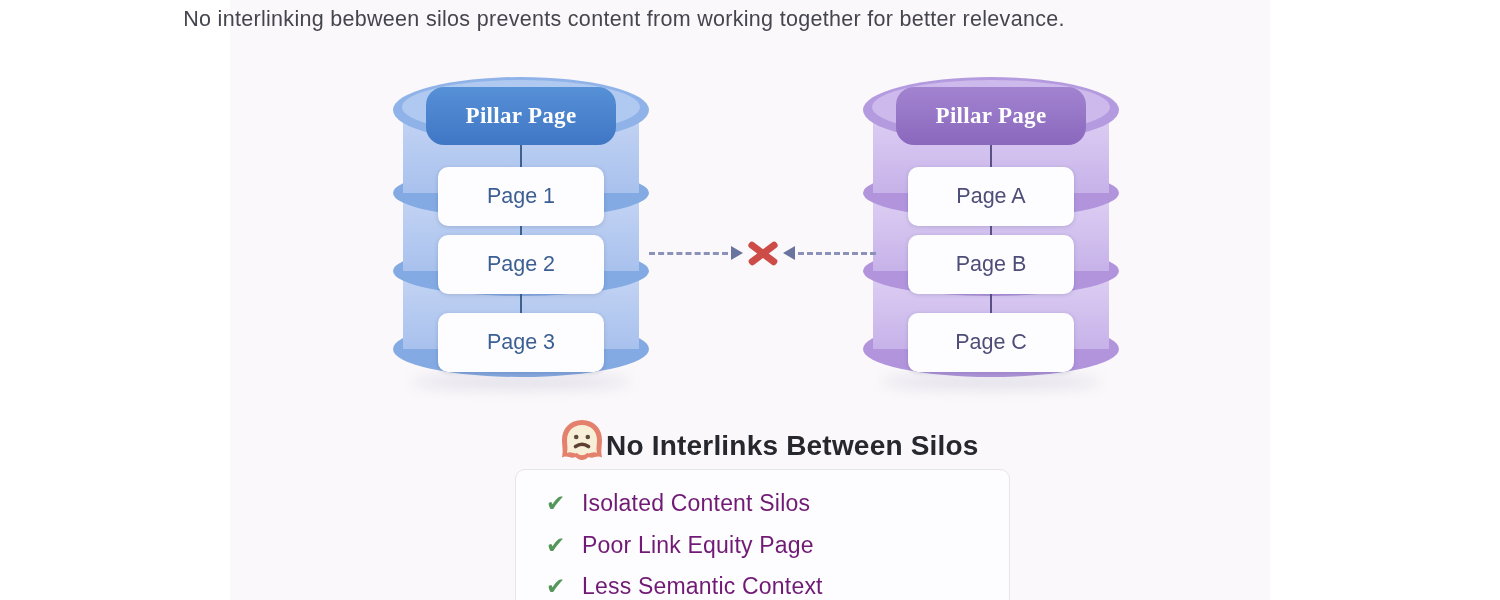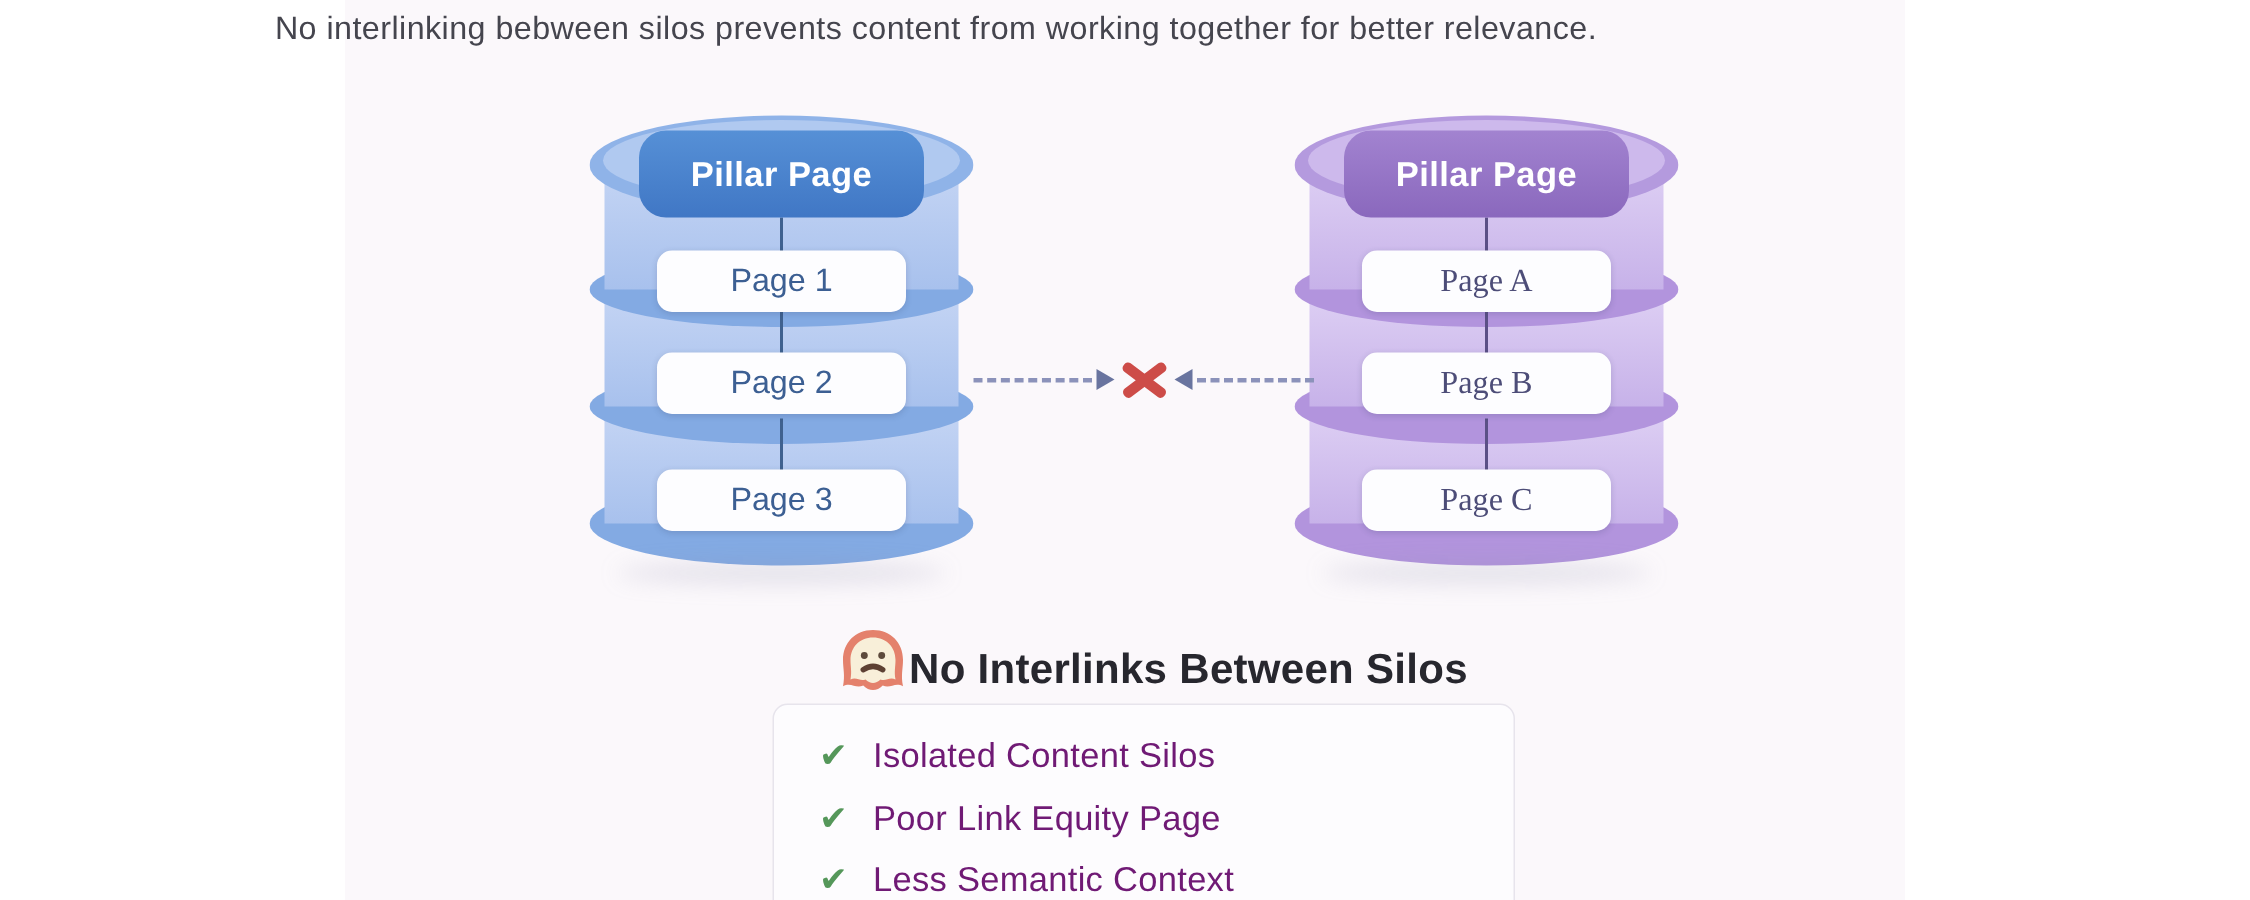--- a/index.html
+++ b/index.html
@@ -29,39 +29,40 @@
     content: ""; position: absolute; left: 18px; right: 18px; bottom: -4px;
     height: 14px; border-radius: 50%;
     background: rgba(140,140,175,0.22); filter: blur(7px);
   }
   .badge {
     position: absolute; left: 50%; transform: translateX(-50%);
     top: 12px; width: 190px; height: 58px; border-radius: 18px;
     display: flex; align-items: center; justify-content: center;
     color: #ffffff; font-size: 23px; font-weight: 700; letter-spacing: 0.3px;
     z-index: 3;
+    font-family: Liberation Serif, serif;
   }
   .silo-blue .badge   { background: linear-gradient(180deg, #5690d6, #4077c5); }
   .silo-purple .badge { background: linear-gradient(180deg, #a283d0, #8a68bd); }
   .conn { position: absolute; left: 50%; transform: translateX(-50%); width: 2px; z-index: 1; }
   .silo-blue .conn   { background: #3f618f; }
   .silo-purple .conn { background: #5b5086; }
   .conn.c1 { top: 70px;  height: 24px; }
   .conn.c2 { top: 132px; height: 34px; }
   .conn.c3 { top: 204px; height: 36px; }
   .page-box {
     position: absolute; left: 50%; transform: translateX(-50%);
-    width: 166px; height: 41px; border-radius: 10px;
+    width: 166px; height: 59px; border-radius: 10px;
     background: #fdfdff;
     box-shadow: 0 1px 4px rgba(40,50,90,0.18);
     display: flex; align-items: center; justify-content: center;
     font-size: 21.5px; font-weight: 500; z-index: 2;
   }
   .silo-blue .page-box   { color: #3c5f93; }
-  .silo-purple .page-box { color: #4d4d78; font-family: Liberation Serif, serif; }
+  .silo-purple .page-box { color: #4d4d78; }
   .page-box.p1 { top: 92px; }
   .page-box.p2 { top: 160px; }
   .page-box.p3 { top: 238px; }
 
   
   .no-link {
     position: absolute; left: 649px; top: 239px; width: 227px; height: 28px;
     display: flex; align-items: center; z-index: 4;
   }
   .dash { flex: 1; height: 0; border-top: 3px dashed #8b92ba; }

